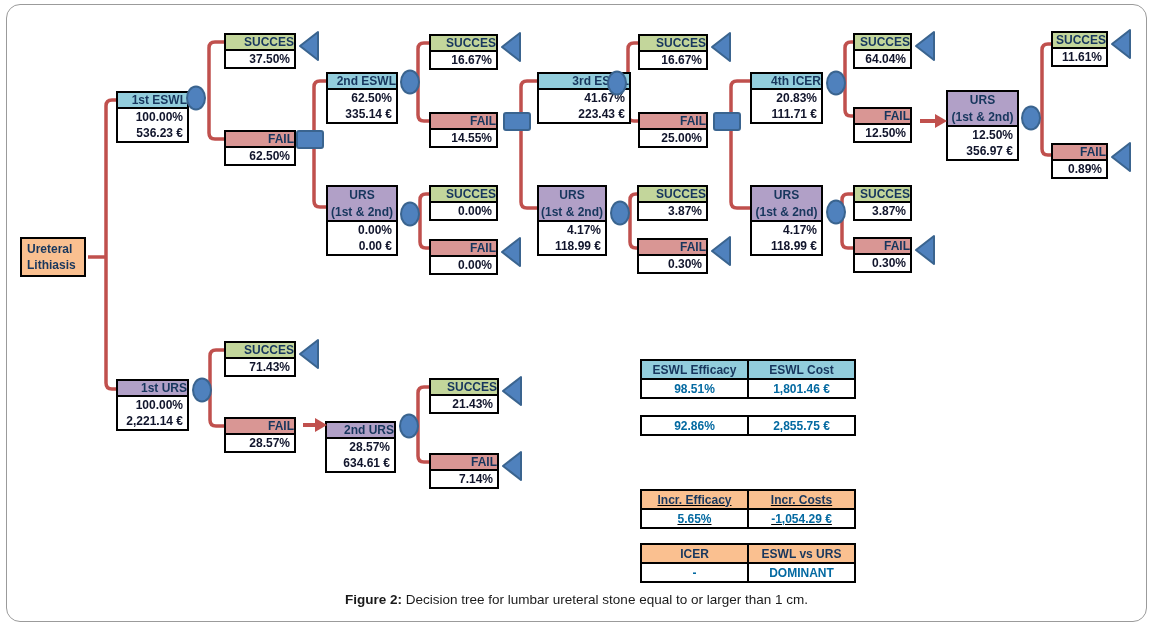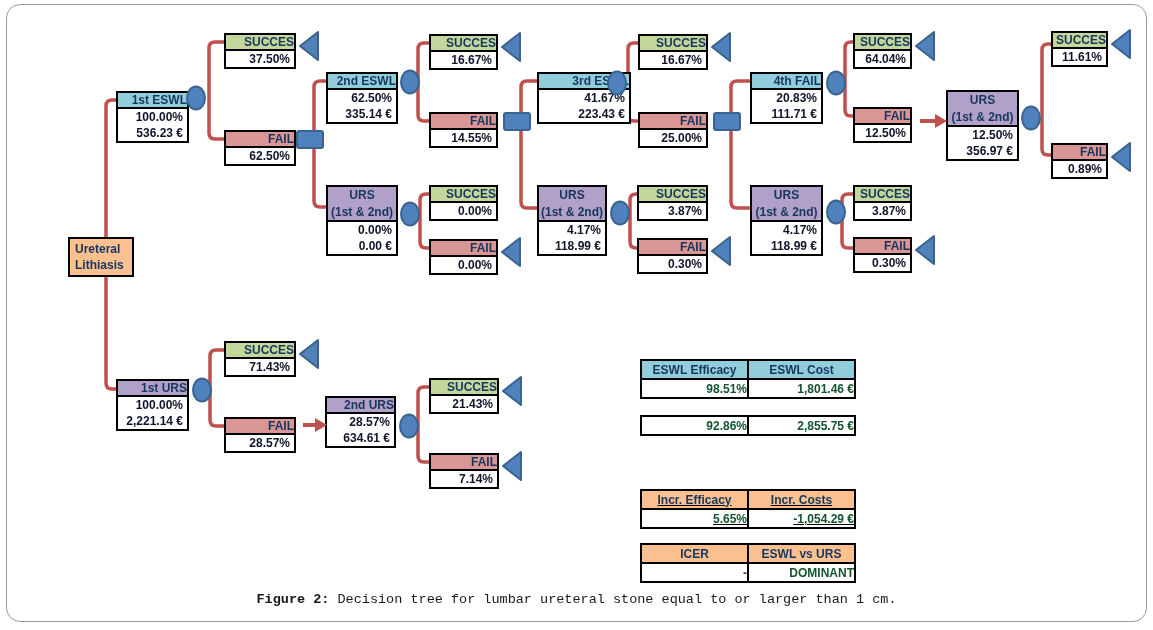--- a/index.html
+++ b/index.html
@@ -16,28 +16,28 @@
   .hd2{border:2.5px solid #000;height:33px;line-height:16.5px;text-align:center;
       font-size:12px;color:#17365D;}
   .bd{border:2.5px solid #000;margin-top:-2.5px;background:#fff;}
   .r{height:16px;line-height:16px;text-align:right;padding-right:4px;font-size:12px;color:#10142b;}
   .blue{background:#92CDDC;}
   .green{background:#C3D69B;}
   .red{background:#D99694;}
   .purple{background:#B1A0C7;}
   .orange{background:#FAC090;}
   .rootbox{border:2.5px solid #000;background:#FAC090;padding:2px 0 2px 5px;width:57px;
-      font-size:12px;line-height:16px;color:#17365D;text-align:left;margin-left:48px;}
+      font-size:12px;line-height:16px;color:#17365D;text-align:left;}
   table.ctable{position:absolute;z-index:2;border-collapse:collapse;}
   table.ctable td{border:2.5px solid #000;width:105px;height:14px;text-align:center;
       font-weight:bold;font-size:12px;padding:1.5px 0;}
   table.ctable td.h{color:#17365D;}
-  table.ctable td.v{background:#fff;color:#14532d;text-align:right;}
+  table.ctable td.v{background:#fff;color:#0369a1;}
   .caption{position:absolute;left:0;top:592px;width:1153px;text-align:center;z-index:2;
-      font-size:13.5px;color:#1a1a1a;font-family:Liberation Mono, monospace;}
+      font-size:13.5px;color:#1a1a1a;}
   .caption b{font-weight:bold;}
 </style>
 </head>
 <body>
 
 <div id="stage">
 
   <div class="frame"></div>
 
   <svg id="connectors" class="layer" viewBox="0 0 1153 630">
@@ -175,21 +175,21 @@
   </div>
 
   <div class="node" style="left:637px;top:238px;width:71px">
     <div class="hd red">FAIL</div>
     <div class="bd">
         <div class="r">0.30%</div>
       </div>
   </div>
 
   <div class="node" style="left:750px;top:72px;width:73px">
-    <div class="hd blue">4th FAIL</div>
+    <div class="hd blue">4th ICER</div>
     <div class="bd">
       <div class="r">20.83%</div>
       <div class="r">111.71 €</div>
     </div>
   </div>
 
   <div class="node" style="left:750px;top:185px;width:73px">
     <div class="hd2 purple">
       <div>URS</div>
       <div>(1st &amp; 2nd)</div>
@@ -268,21 +268,21 @@
       </div>
   </div>
 
   <div class="node" style="left:224px;top:417px;width:72px">
     <div class="hd red">FAIL</div>
     <div class="bd">
         <div class="r">28.57%</div>
       </div>
   </div>
 
-  <div class="node" style="left:325px;top:396px;width:71px">
+  <div class="node" style="left:325px;top:421px;width:71px">
     <div class="hd purple">2nd URS</div>
     <div class="bd">
       <div class="r">28.57%</div>
       <div class="r">634.61 €</div>
     </div>
   </div>
 
   <div class="node" style="left:429px;top:378px;width:70px">
     <div class="hd green">SUCCES</div>
     <div class="bd">

